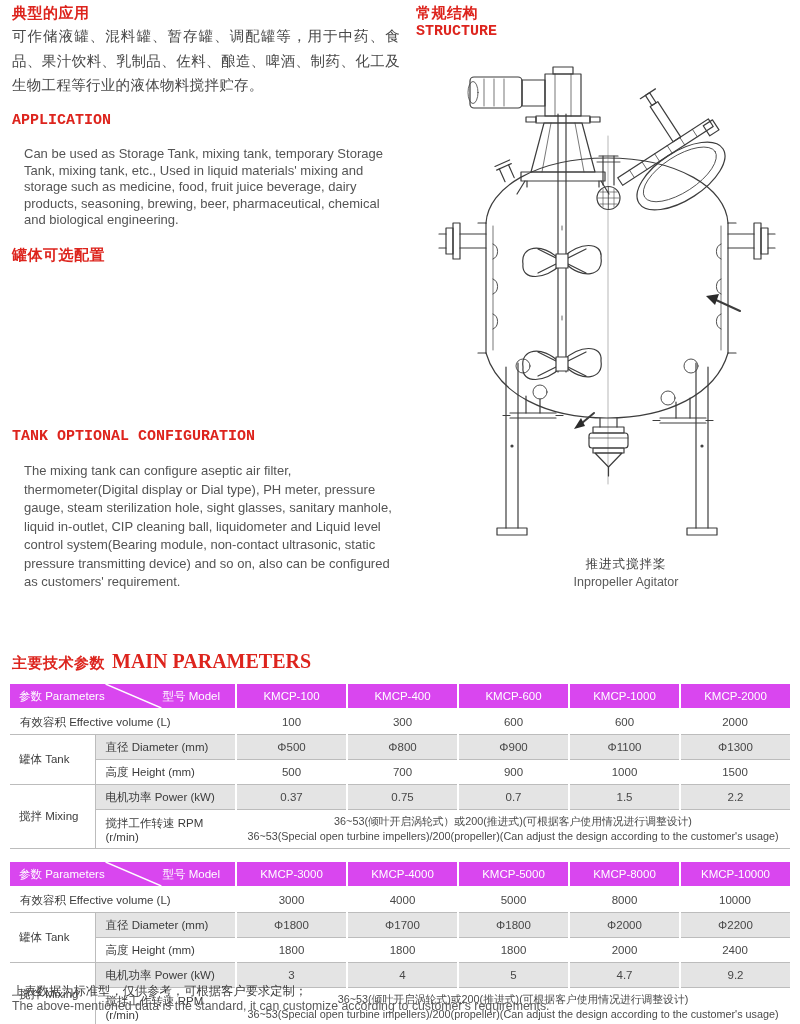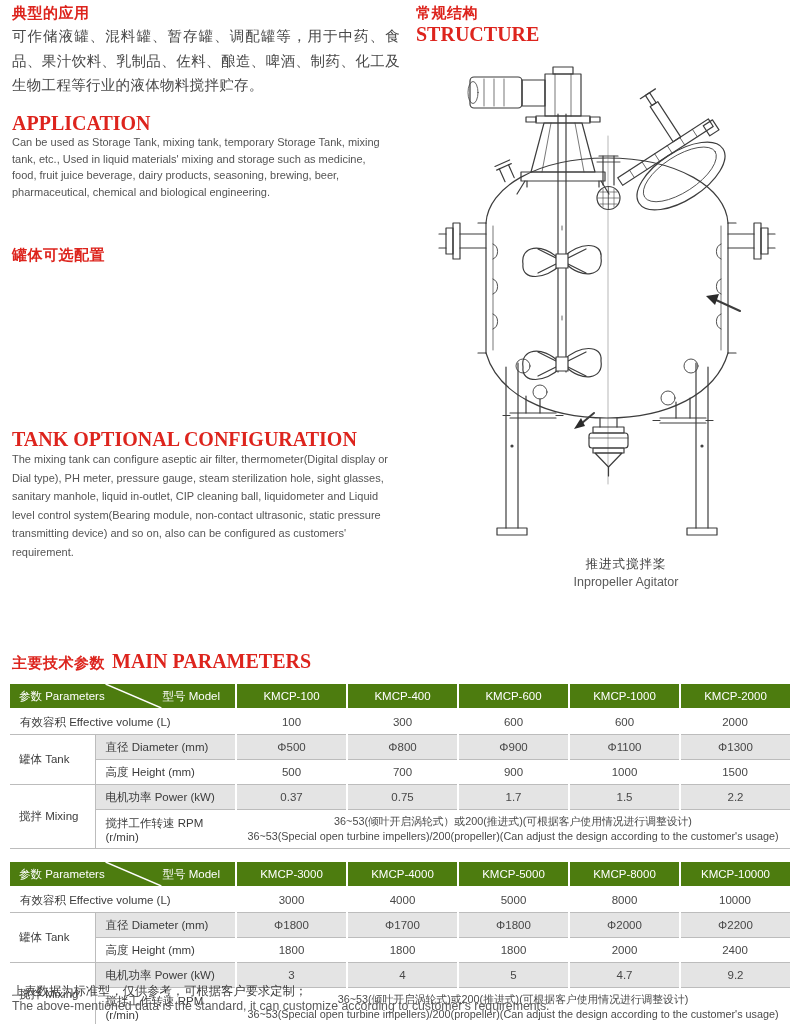--- a/index.html
+++ b/index.html
@@ -2,39 +2,39 @@
 <html><head>
 <meta charset="utf-8">
 <style>
   html,body{margin:0;padding:0;background:#ffffff;}
   body{width:800px;height:1024px;font-family:"Liberation Sans","DejaVu Sans",sans-serif;color:#4a4a4a;}
   .page{position:relative;width:800px;height:1024px;overflow:hidden;background:#fff;}
 
   
   .left-col{position:absolute;left:12px;top:0;width:388px;height:640px;}
   .cn-title{position:absolute;margin:0;font-size:15px;font-weight:bold;color:#dd241d;letter-spacing:.5px;}
-  .en-title{position:absolute;margin:0;font-family:Liberation Serif, serif;font-size:20px;font-weight:bold;color:#dd241d;}
+  .en-title{position:absolute;margin:0;font-family:Liberation Mono, monospace;font-size:15px;font-weight:bold;color:#dd241d;}
   .cn-body{position:absolute;margin:0;font-size:14.5px;line-height:24.5px;color:#484848;text-align:justify;letter-spacing:.3px;}
-  .en-body{position:absolute;margin:0;font-size:11px;color:#545454;}
+  .en-body{position:absolute;margin:12px;font-size:13px;color:#545454;}
 
   
   .right-col{position:absolute;left:416px;top:0;width:384px;height:640px;}
   .diagram{position:absolute;left:2px;top:66px;}
   .diagram-caption{position:absolute;left:20px;top:556px;width:380px;text-align:center;}
   .cap-cn{font-size:12.5px;color:#3f3f3f;letter-spacing:1px;}
   .cap-en{font-size:12.5px;color:#5a5a5a;margin-top:2px;}
 
   
   .params-block{position:absolute;left:10px;top:650px;width:780px;}
   .params-heading{margin:0 0 11px 2px;font-size:0;}
   .ph-cn{font-size:15px;font-weight:bold;color:#dd241d;letter-spacing:.5px;vertical-align:baseline;}
   .ph-en{font-size:20px;font-weight:bold;color:#dd241d;font-family:"Liberation Serif","DejaVu Serif",serif;margin-left:7px;vertical-align:baseline;}
 
   table.params-table{border-collapse:collapse;table-layout:fixed;width:780px;font-size:11.5px;color:#474747;margin-bottom:13px;}
-  .params-table th{background:#4d7c0f;color:#fff;font-weight:normal;height:24px;border-left:2px solid #fff;border-bottom:2px solid #fff;font-size:11.5px;padding:0;}
+  .params-table th{background:#d946ef;color:#fff;font-weight:normal;height:24px;border-left:2px solid #fff;border-bottom:2px solid #fff;font-size:11.5px;padding:0;}
   .params-table th.corner{border-left:none;position:relative;}
   .corner .diag{position:absolute;left:0;top:0;width:100%;height:100%;}
   .corner .c-param{position:absolute;left:9px;top:50%;transform:translateY(-50%);}
   .corner .c-model{position:absolute;right:15px;top:50%;transform:translateY(-50%);}
   .params-table td{height:24px;text-align:center;border-bottom:1px solid #bcbcbc;padding:0;}
   .params-table td.vlabel,.params-table td.plabel{text-align:left;padding-left:10px;color:#3c3c3c;}
   .params-table td.group{background:#fff;text-align:left;padding-left:9px;border-right:1px solid #bcbcbc;color:#3c3c3c;}
   tr.gray td{background:#e4e4e4;}
   tr.gray td.val{border-left:2px solid #fff;}
   td.rpm{font-size:10.8px;line-height:1.42;color:#4a4a4a;padding:2px 0;}
@@ -310,21 +310,21 @@
         <td class="val">700</td>
         <td class="val">900</td>
         <td class="val">1000</td>
         <td class="val">1500</td>
       </tr>
       <tr class="gray">
         <td class="group" rowspan="2">搅拌 Mixing</td>
         <td class="plabel">电机功率 Power (kW)</td>
         <td class="val">0.37</td>
         <td class="val">0.75</td>
-        <td class="val">1.7</td>
+        <td class="val">0.7</td>
         <td class="val">1.5</td>
         <td class="val">2.2</td>
       </tr>
       <tr class="rpmrow">
         <td class="plabel">搅拌工作转速 RPM (r/min)</td>
         <td class="rpm" colspan="5">
           <div>36~53(倾叶开启涡轮式）或200(推进式)(可根据客户使用情况进行调整设计)</div>
           <div>36~53(Special open turbine impellers)/200(propeller)(Can adjust the design according to the customer's usage)</div>
         </td>
       </tr>

